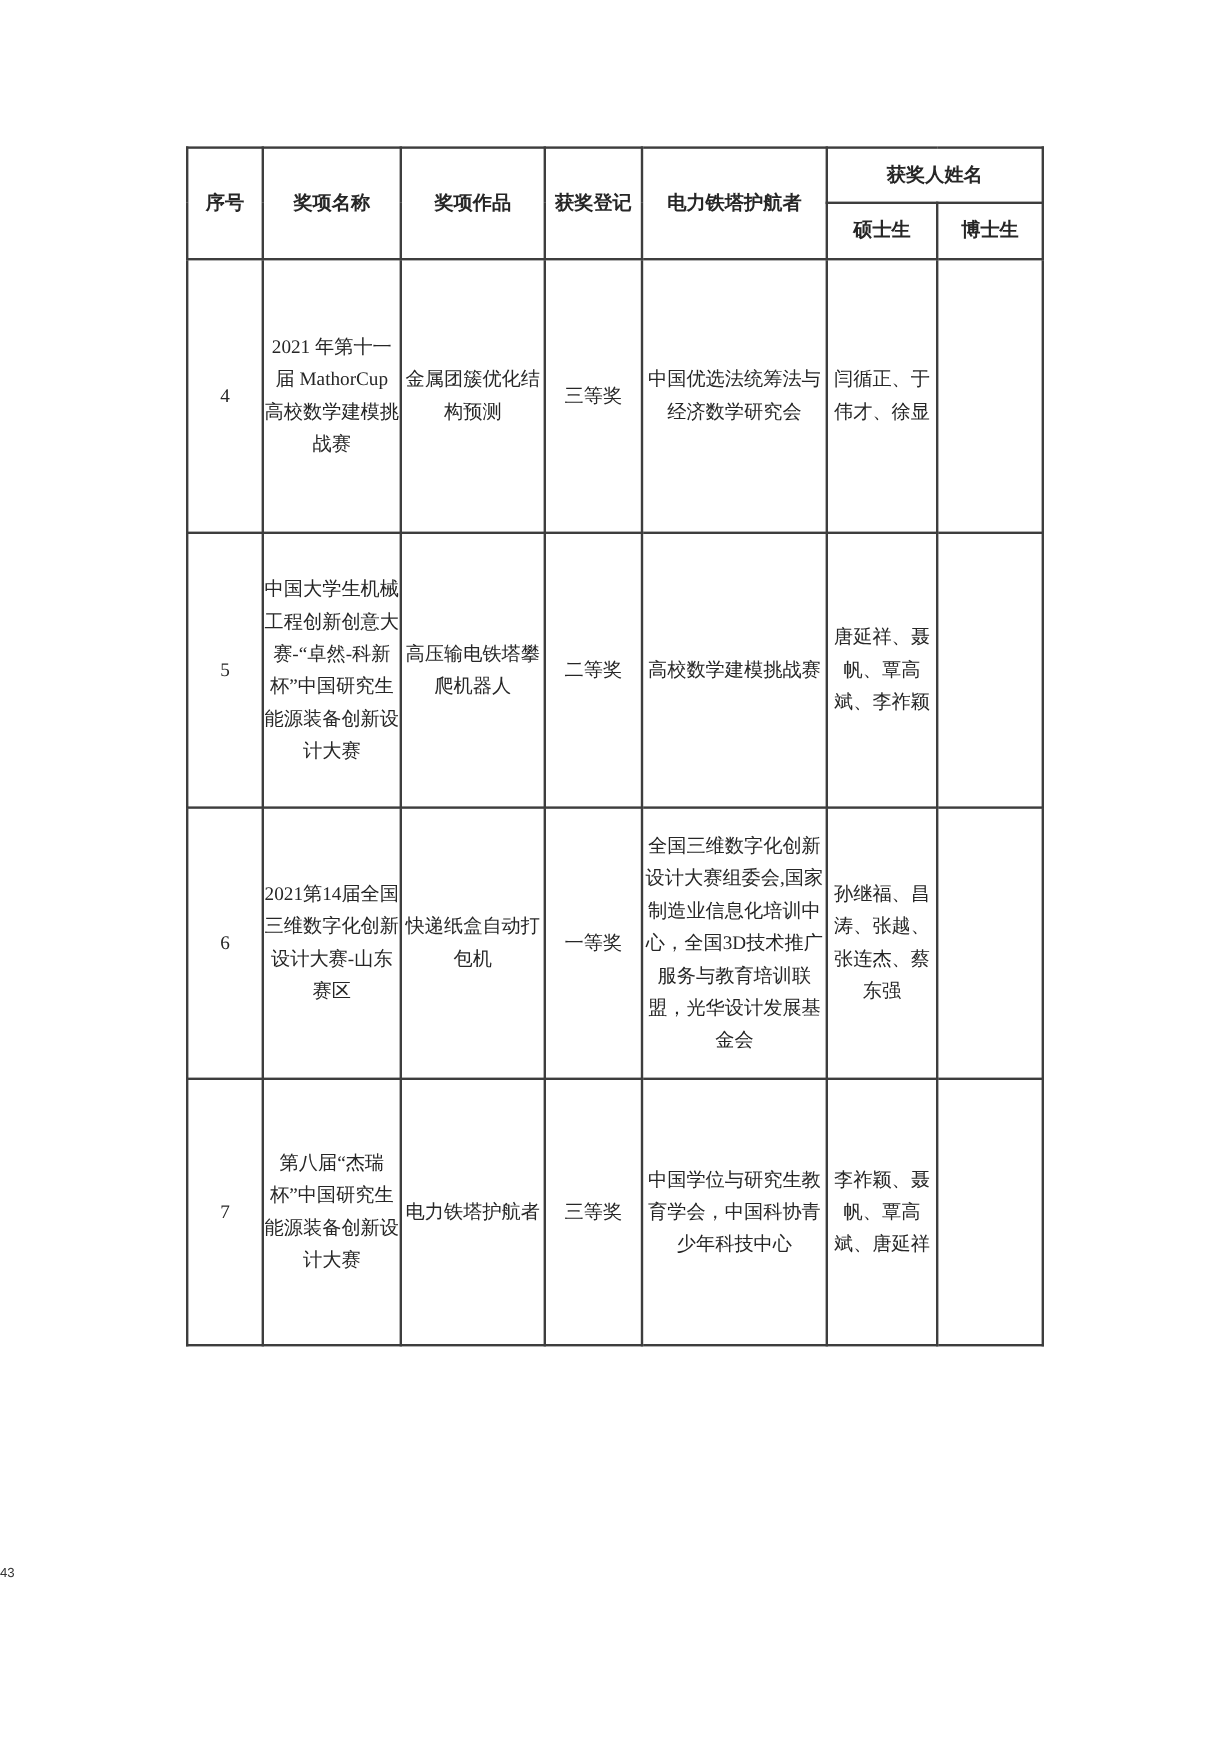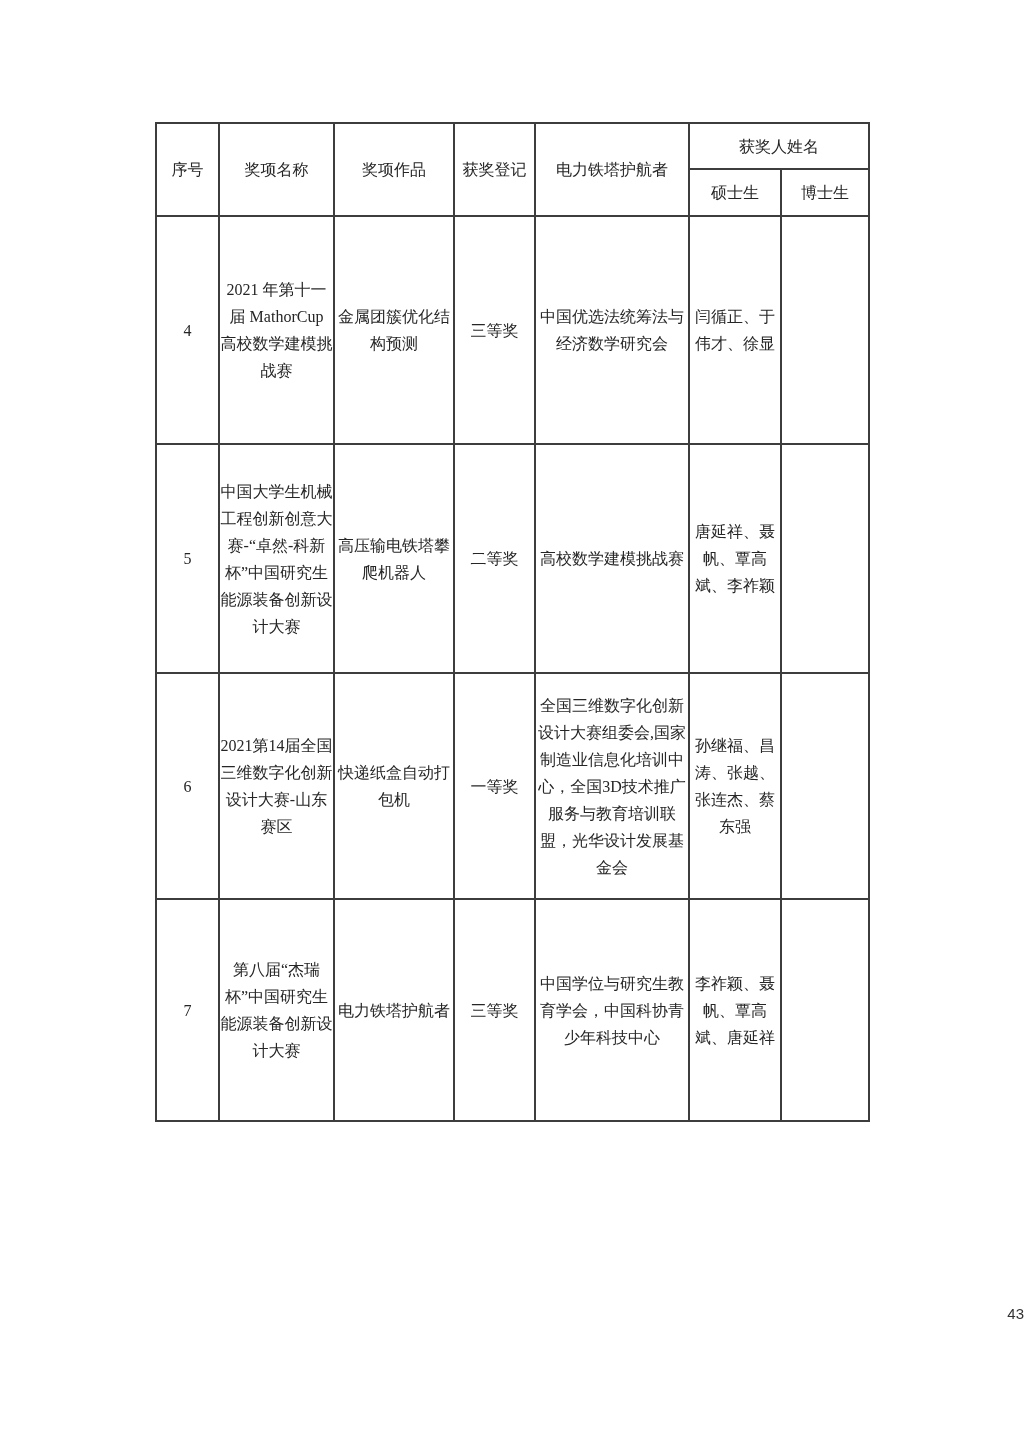--- a/index.html
+++ b/index.html
@@ -29,21 +29,21 @@
     border: 2px solid #3d3d3d;
     box-sizing: border-box;
     font-size: 16px;
     line-height: 27px;
     vertical-align: middle;
     text-align: center;
     padding: 0;
     overflow: hidden;
   }
   table.awards-table th {
-    font-weight: normal;
+    font-weight: bold;
   }
   tr.hdr-top  { height: 46px; }
   tr.hdr-sub  { height: 47px; }
   tr.row-4 { height: 228px; }
   tr.row-5 { height: 229px; }
   tr.row-6 { height: 226px; }
   tr.row-7 { height: 222px; }
   td.cell-name {
     text-align: justify;
     text-justify: inter-ideograph;
@@ -57,23 +57,23 @@
     border-radius: 12px;
   }
   td.cell-master {
     padding: 0 10px;
   }
   .page-number {
     position: absolute;
     top: 1305px;
     left: 0;
     width: 100%;
-    text-align: right;
+    text-align: left;
     font-family: "Liberation Sans", "DejaVu Sans", sans-serif;
-    font-size: 15px;
+    font-size: 11px;
     color: #333333;
   }
 </style>
 </head>
 <body>
 
 <div class="page">
 
   <table class="awards-table">
     <colgroup>

